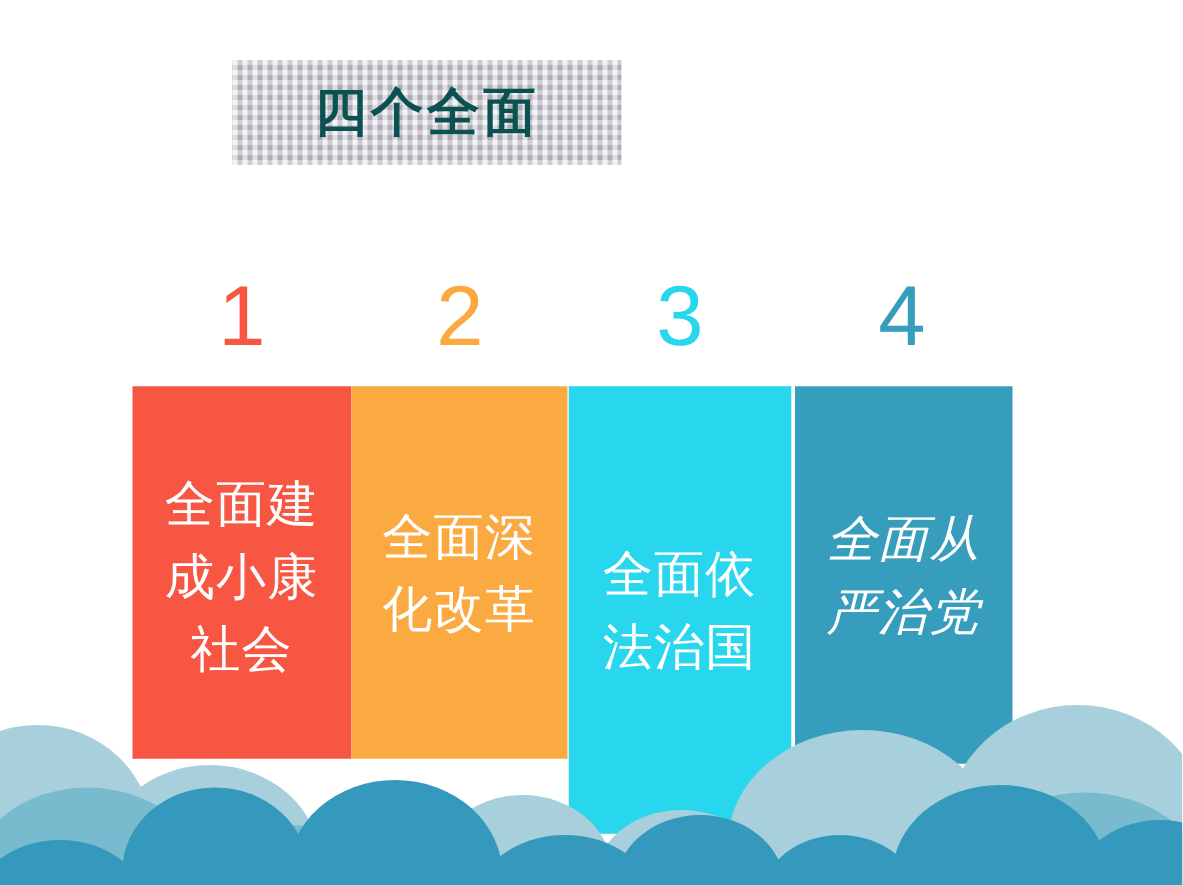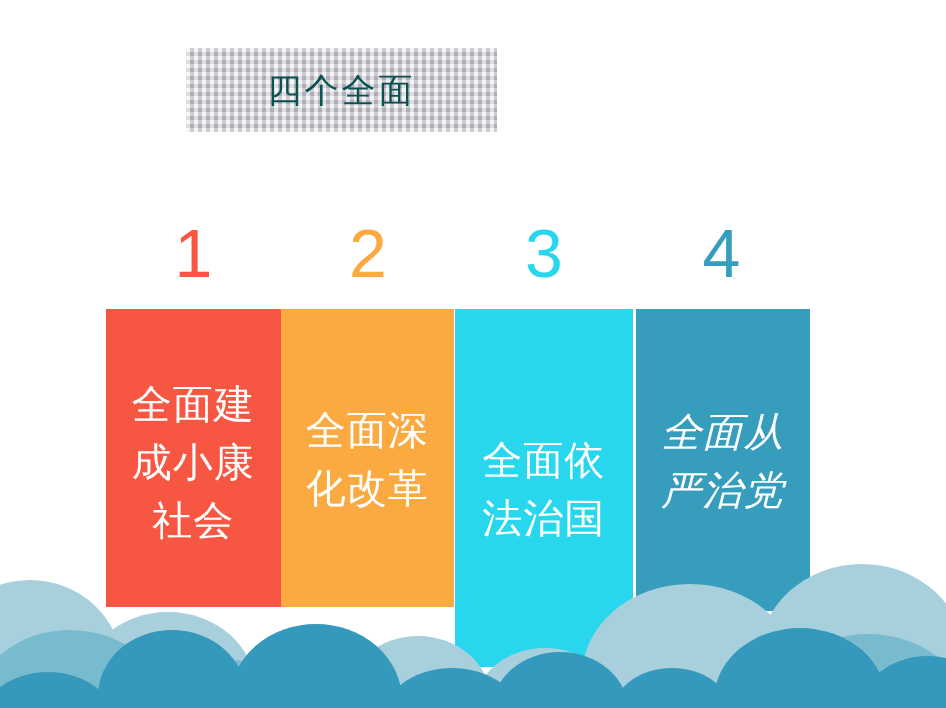--- a/index.html
+++ b/index.html
@@ -41,22 +41,22 @@
     background-image:
       linear-gradient(to right, rgba(255,255,255,0.55) 50%, rgba(150,148,160,0.30) 50%),
       linear-gradient(to bottom, rgba(255,255,255,0.55) 50%, rgba(150,148,160,0.30) 50%);
     background-size: 8px 8px, 8px 8px;
     display: flex;
     align-items: center;
     justify-content: center;
   }
   #title-text {
     font-family: "DejaVu Sans", "Liberation Sans", sans-serif;
-    font-size: 34px;
-    font-weight: normal;
+    font-size: 42px;
+    font-weight: bold;
     color: #0b5151;
     letter-spacing: 3px;
     line-height: 1;
     white-space: nowrap;
   }
 
   
   #number-row {
     position: absolute;
     left: 106px;

